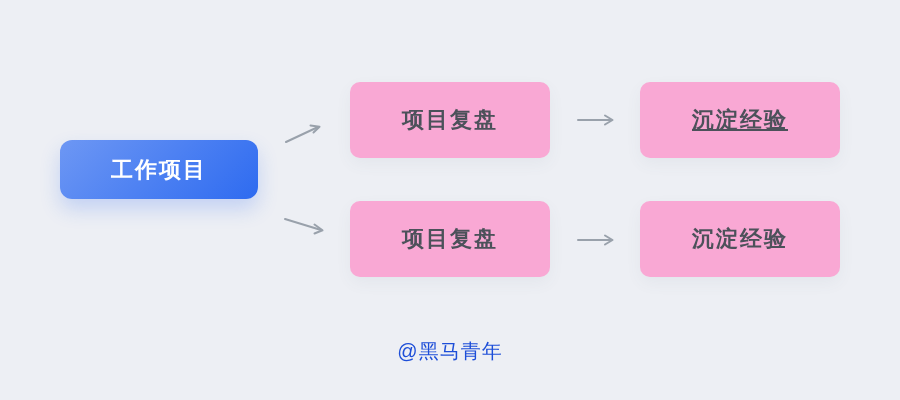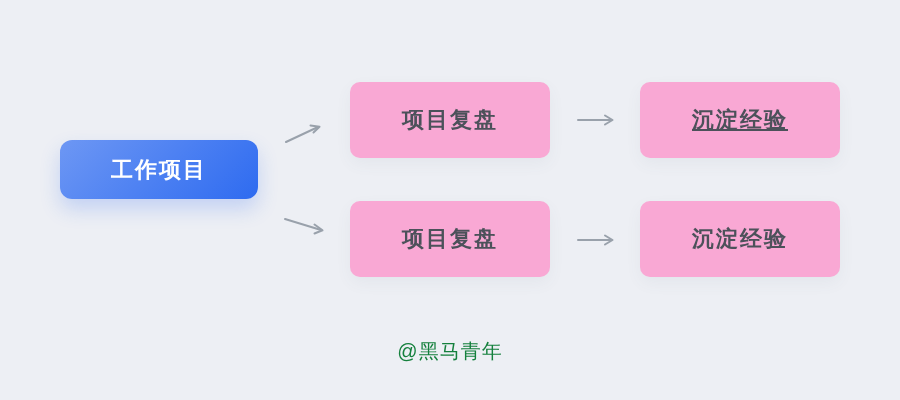--- a/index.html
+++ b/index.html
@@ -54,21 +54,21 @@
     display: block;
   }
   .watermark {
     position: absolute;
     left: 0;
     right: 0;
     top: 338px;
     text-align: center;
     font-size: 20px;
     letter-spacing: 1px;
-    color: #15803d;
+    color: #1d4ed8;
   }
 </style>
 </head>
 <body>
 
 <div class="canvas">
 
   <div class="node node-root">
     <span>工作项目</span>
   </div>

